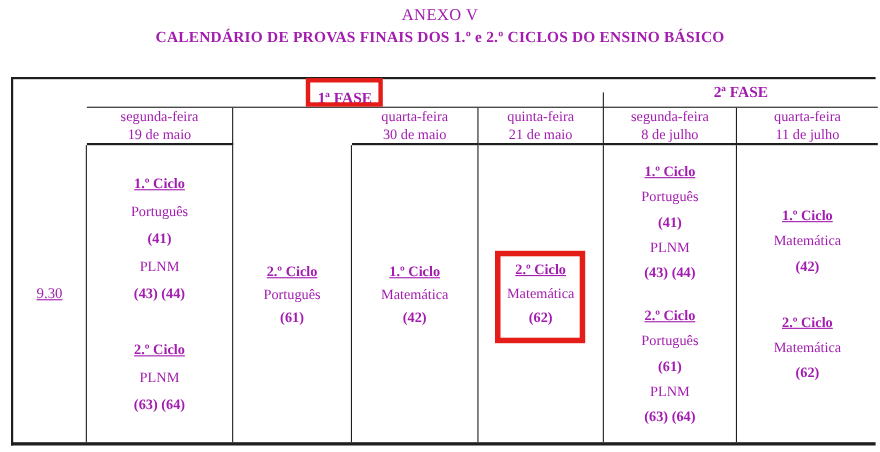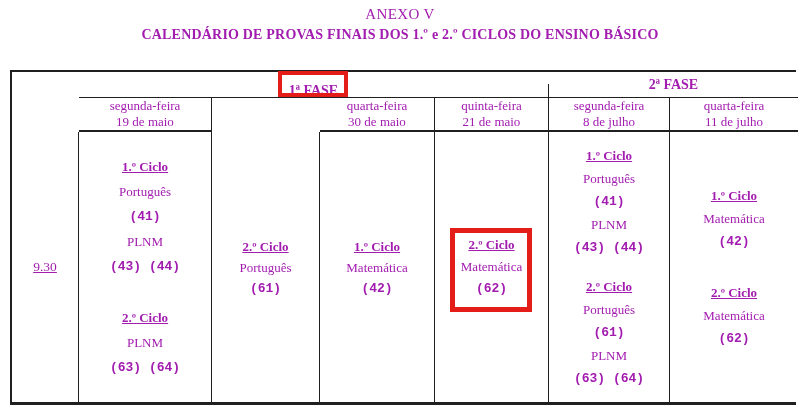--- a/index.html
+++ b/index.html
@@ -24,21 +24,21 @@
   .phase1{grid-column:2/6;grid-row:1;margin-top:12px;}
   .phase2{grid-column:6/8;grid-row:1;}
   .day-head{grid-row:2;display:flex;flex-direction:column;align-items:center;justify-content:center;
             font-size:13px;line-height:16px;border-bottom:2px solid #1f1f1f;}
   .time-cell{grid-row:3;grid-column:1;display:flex;align-items:center;justify-content:center;
              font-size:13.5px;text-decoration:underline;}
   .day-cell{grid-row:3;display:flex;flex-direction:column;align-items:center;justify-content:center;
             font-size:13px;text-align:center;}
   .group{display:flex;flex-direction:column;align-items:center;}
   .cycle{font-weight:bold;text-decoration:underline;}
-  .b{font-weight:bold;font-family:Liberation Mono, monospace;}
+  .b{font-weight:bold;}
   .cell-0 .line,.cell-0 .cycle{line-height:25px;}
   .cell-0{gap:26px;}
   .cell-1 .line,.cell-1 .cycle{line-height:21px;}
   .cell-2 .line,.cell-2 .cycle{line-height:21px;}
   .cell-3 .line,.cell-3 .cycle{line-height:22px;}
   .cell-4 .line,.cell-4 .cycle{line-height:23px;}
   .cell-4{gap:16px;}
   .cell-5 .line,.cell-5 .cycle{line-height:23px;}
   .cell-5{gap:28px;}
   .hl{position:absolute;box-sizing:border-box;border:5px solid #e41d18;background:transparent;}

